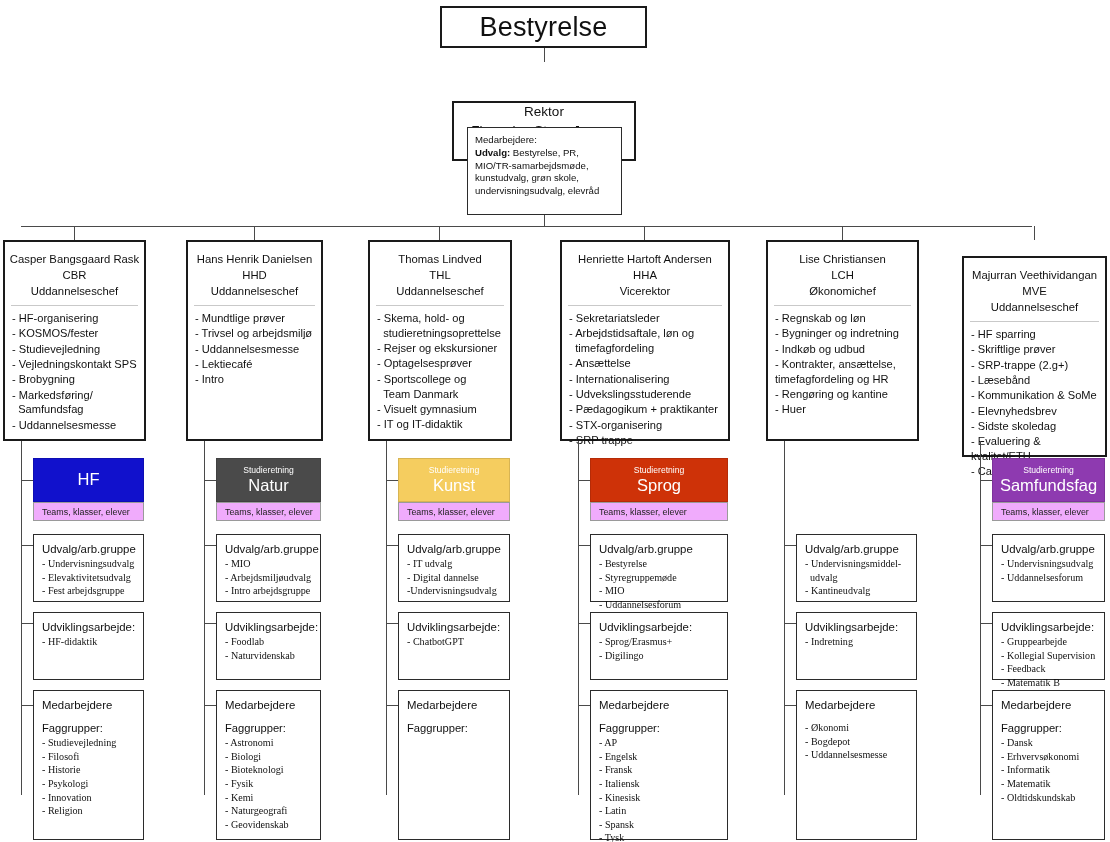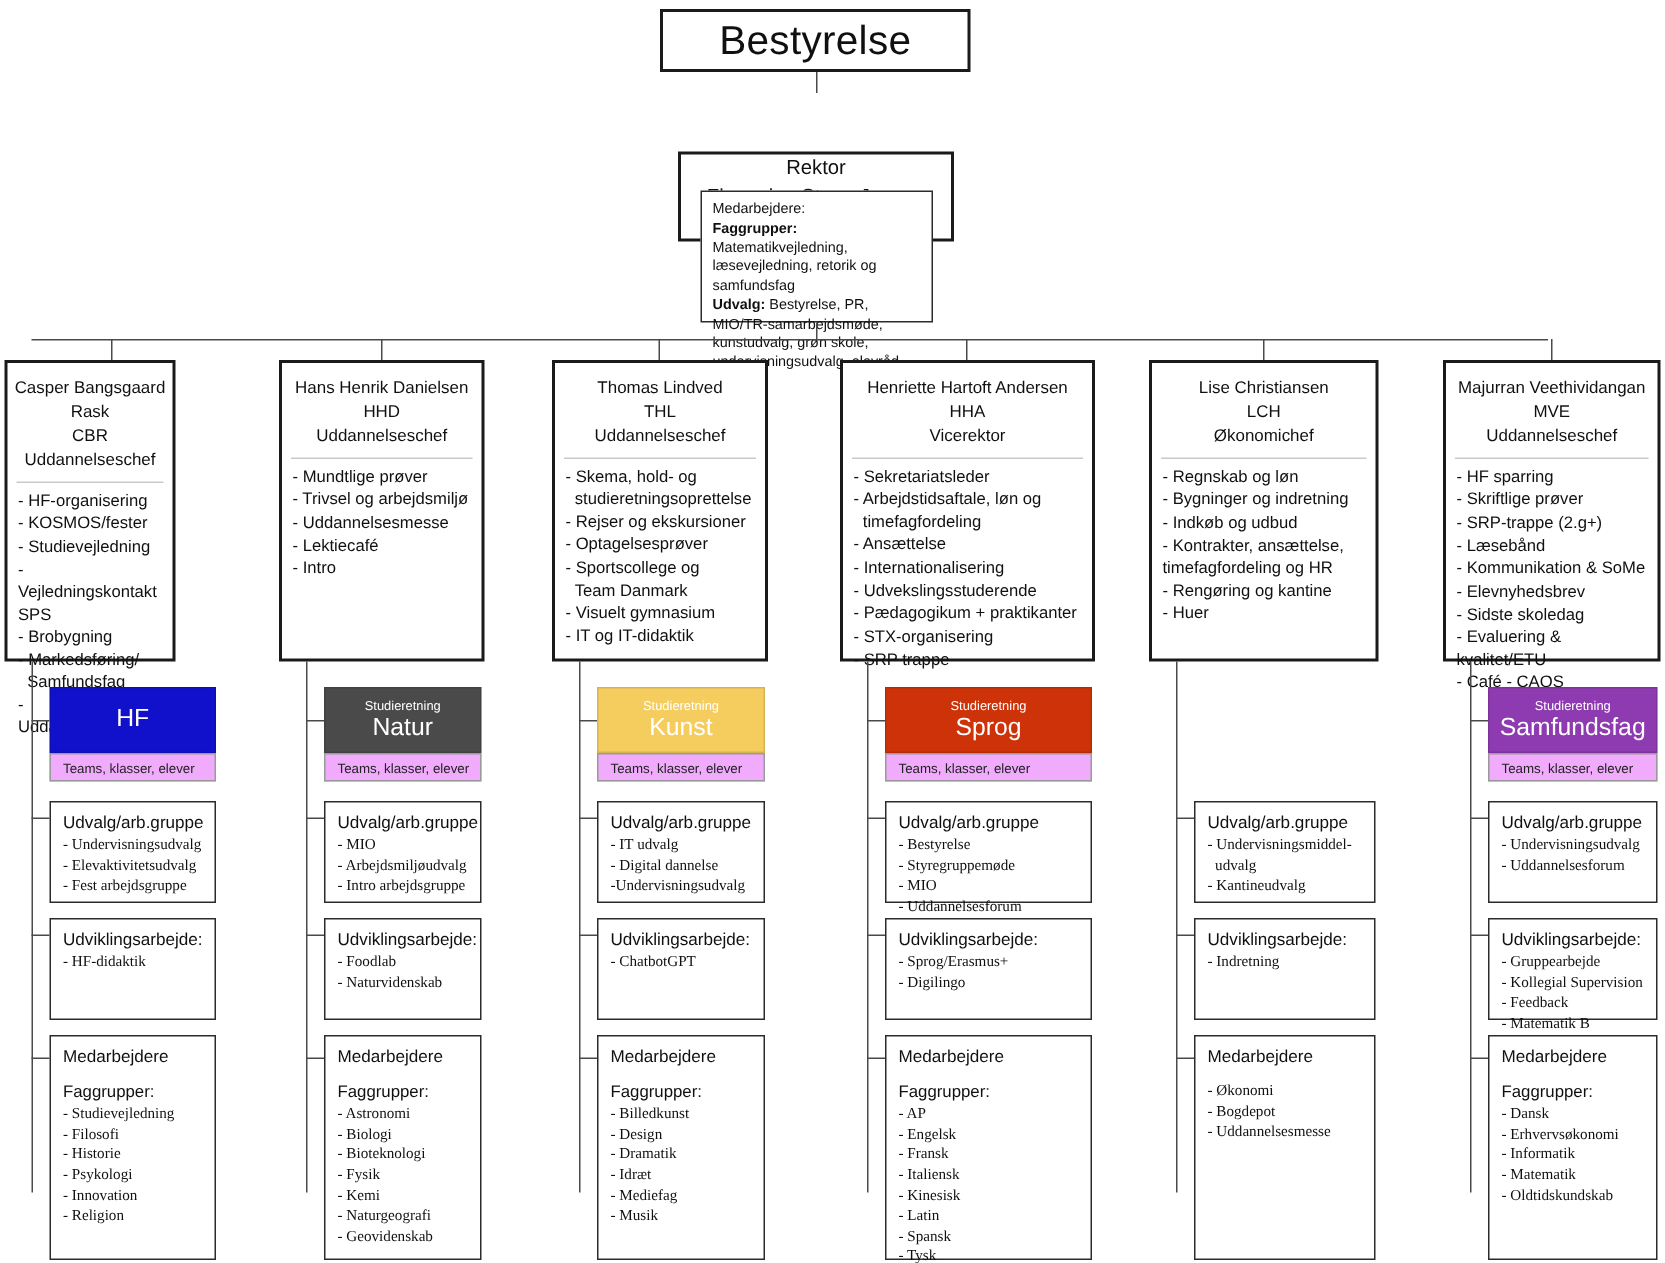--- a/index.html
+++ b/index.html
@@ -80,33 +80,32 @@
   </div>
 
   <div class="box thick rektor" style="left:452px;top:62px;width:184px;height:60px;">
     <span>Rektor</span>
     <span>Flemming Steen Jensen</span>
     <span>FSJ</span>
   </div>
 
   <div class="box medarb-top" style="left:467px;top:127px;width:155px;height:88px;">
     <div>Medarbejdere:</div>
-    <div><b>Faggrupper:</b><span> Matematikvejledning, læsevejledning, retorik og samfundsfag</span></div>
     <div><b>Udvalg:</b><span> Bestyrelse, PR, MIO/TR-samarbejdsmøde, kunstudvalg, grøn skole, undervisningsudvalg, elevråd</span></div>
   </div>
 
   <div class="ln v" style="left:544px;top:48px;height:14px;"></div>
 
   <div class="ln v" style="left:544px;top:215px;height:11px;"></div>
 
   <div class="ln h" id="bus" style="left: 21px; top: 226px; width: 1011px;"></div>
 
   <div id="cols"></div>
 <div class="ln v" style="left: 73.5px; top: 226px; height: 14px;"></div>
-    <div class="box thick chief" style="left: 3px; top: 240px; width: 114px; height: 201px;">
+    <div class="box thick chief" style="left: 3px; top: 240px; width: 143px; height: 201px;">
       <div class="hd">
         <div>Casper Bangsgaard Rask</div>
         <div>CBR</div>
         <div>Uddannelseschef</div>
       </div>
       <div class="rule"></div>
       <ul>
         <li>- HF-organisering</li>
         <li>- KOSMOS/fester</li>
         <li>- Studievejledning</li>
@@ -244,28 +243,20 @@
     <div class="box pane" style="left: 398px; top: 612px; width: 112px; height: 68px;">
       <div class="ttl">Udviklingsarbejde:</div>
       <ul>
         <li>- ChatbotGPT</li>
       </ul>
     </div>
     <div class="ln h" style="left: 386px; top: 623px; width: 12px;"></div>
     <div class="box pane" style="left: 398px; top: 690px; width: 112px; height: 150px;">
       <div class="ttl">Medarbejdere</div>
       <div class="sub">Faggrupper:</div>
-      <ul>
-        <li>- Billedkunst</li>
-        <li>- Design</li>
-        <li>- Dramatik</li>
-        <li>- Idræt</li>
-        <li>- Mediefag</li>
-        <li>- Musik</li>
-      </ul>
     </div>
     <div class="ln h" style="left: 386px; top: 705px; width: 12px;"></div>
     <div class="ln v" style="left: 644px; top: 226px; height: 14px;"></div>
     <div class="box thick chief" style="left: 560px; top: 240px; width: 170px; height: 201px;">
       <div class="hd">
         <div>Henriette Hartoft Andersen</div>
         <div>HHA</div>
         <div>Vicerektor</div>
       </div>
       <div class="rule"></div>
@@ -360,21 +351,21 @@
       <div class="ttl">Medarbejdere</div>
       <div class="sub" style="margin-bottom: 0px;"></div>
       <ul>
         <li>- Økonomi</li>
         <li>- Bogdepot</li>
         <li>- Uddannelsesmesse</li>
       </ul>
     </div>
     <div class="ln h" style="left: 784px; top: 705px; width: 12px;"></div>
     <div class="ln v" style="left: 1033.5px; top: 226px; height: 14px;"></div>
-    <div class="box thick chief" style="left: 962px; top: 240px; width: 145px; height: 201px;">
+    <div class="box thick chief" style="left: 962px; top: 256px; width: 145px; height: 201px;">
       <div class="hd">
         <div>Majurran Veethividangan</div>
         <div>MVE</div>
         <div>Uddannelseschef</div>
       </div>
       <div class="rule"></div>
       <ul>
         <li>- HF sparring</li>
         <li>- Skriftlige prøver</li>
         <li>- SRP-trappe (2.g+)</li>

